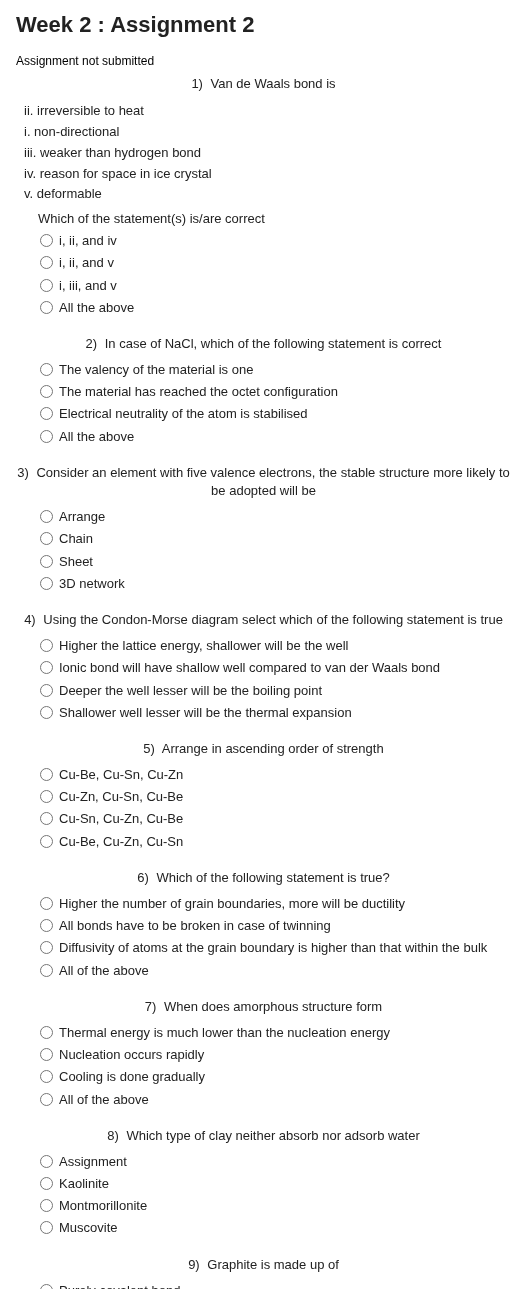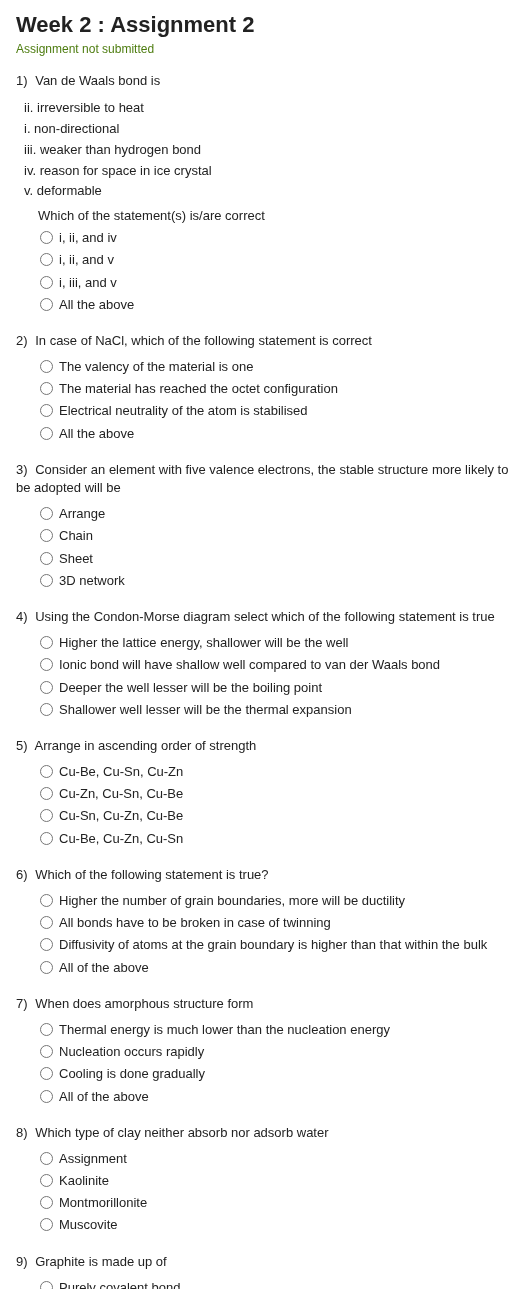--- a/index.html
+++ b/index.html
@@ -7,33 +7,34 @@
       font-family: Arial, sans-serif;
       font-size: 13px;
       color: #222;
       background: #fff;
       width: 527px;
       padding: 12px 16px;
     }
     h1 {
       font-size: 22px;
       font-weight: bold;
-      margin-bottom: 4px;
+      margin-bottom: 16px;
     }
     .not-submitted {
-      color: #4d7c0f;
+      color: #000000;
       font-size: 12px;
-      margin-bottom: 16px;
+      margin-bottom: 7px;
     }
     .question-block {
       margin-bottom: 18px;
     }
     .question-text {
       margin-bottom: 8px;
       line-height: 1.4;
+      text-align: center;
     }
     .question-number {
       display: inline-block;
       margin-right: 4px;
     }
     .statements {
       margin-left: 8px;
       margin-bottom: 6px;
       line-height: 1.6;
     }

